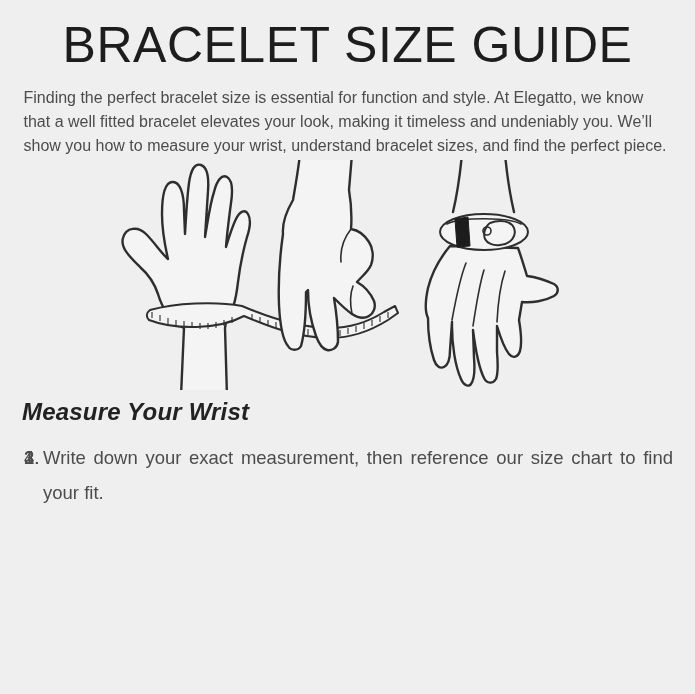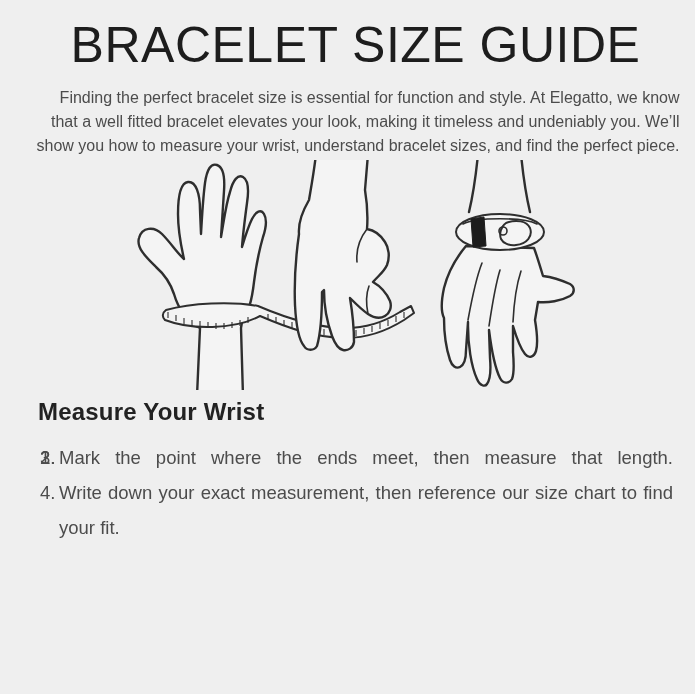--- a/index.html
+++ b/index.html
@@ -10,44 +10,45 @@
     --line-art:#2e2e2e;
     --bracelet-accent:#1c1c1c;
   }
   *{margin:0;padding:0;box-sizing:border-box;}
   html,body{width:695px;height:694px;}
   body{
     background:var(--background);
     font-family:"Liberation Sans", sans-serif;
     overflow:hidden;
   }
-  .page{width:695px;height:694px;padding-top:16px;padding-left:16px;}
+  .page{width:695px;height:694px;padding-top:16px;}
   .title{
     font-size:50px;
     font-weight:300;
     letter-spacing:.5px;
     text-align:center;
     white-space:nowrap;
     color:var(--title-text);
   }
   .intro{
     width:648px;
     margin:12px auto 0;
     font-size:16px;
     line-height:24px;
-    text-align:right;
+    text-align:left;
     color:var(--body-text);
   }
   .illus{display:block;margin:2px auto 0;}
   .illus .outline{fill:#f4f4f4;stroke:var(--line-art);stroke-width:2.4;stroke-linejoin:round;stroke-linecap:round;}
   .illus .detail{fill:none;stroke:var(--line-art);stroke-width:1.6;stroke-linecap:round;}
   .illus .ticks{fill:none;stroke:var(--line-art);stroke-width:1.1;}
   .illus .thin{stroke-width:2;}
   .section-heading{
     margin:8px 13px 0 22px;
+    font-style:italic;
     font-weight:bold;
     font-size:24px;
     letter-spacing:.2px;
     color:var(--heading-text);
   }
   ol.steps{
     list-style:none;
     margin:14px 22px 0 24px;
     font-size:18.5px;
     line-height:35px;
@@ -197,21 +198,20 @@
 
   <ol class="steps">
     <li class="stretch">
       <span class="num">1.</span>
     </li>
     <li>
       <span class="num">2.</span>
     </li>
     <li class="stretch">
       <span class="num">3.</span>
-      <span>Mark the point where the ends meet, then measure that length.</span>
     </li>
     <li>
       <span class="num">4.</span>
       <span>Write down your exact measurement, then reference our size chart to find your fit.</span>
     </li>
   </ol>
 
 </div>
 
 </body></html>

